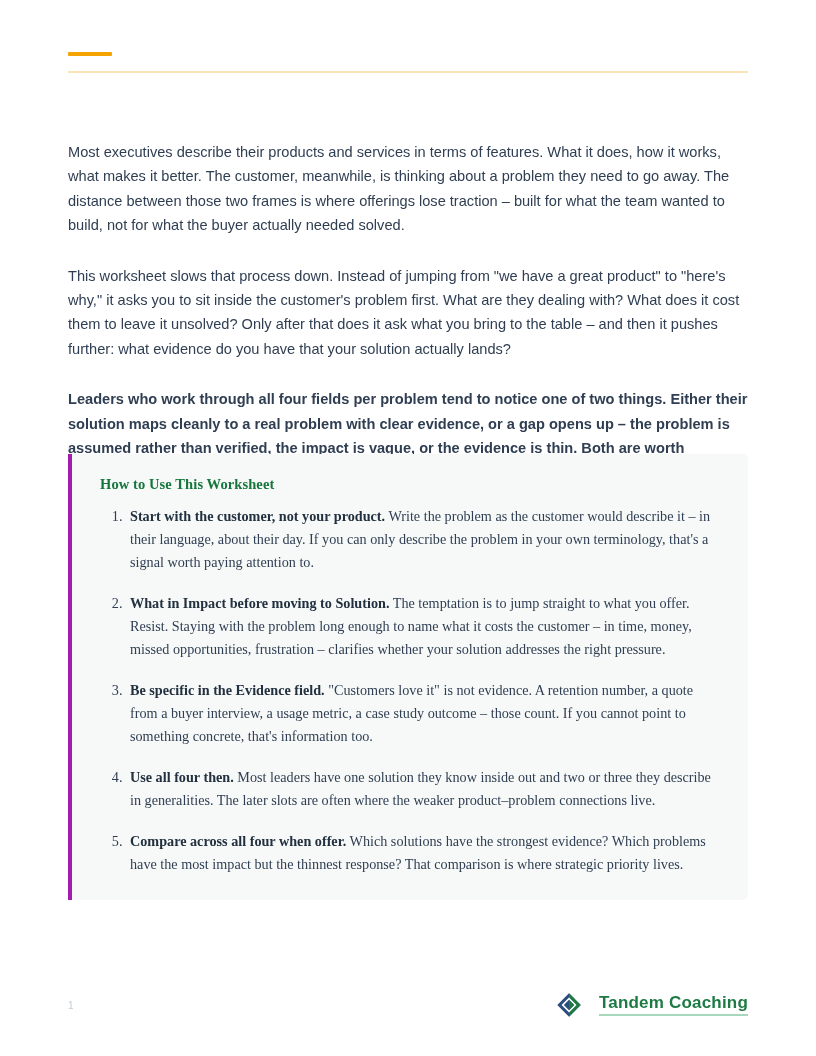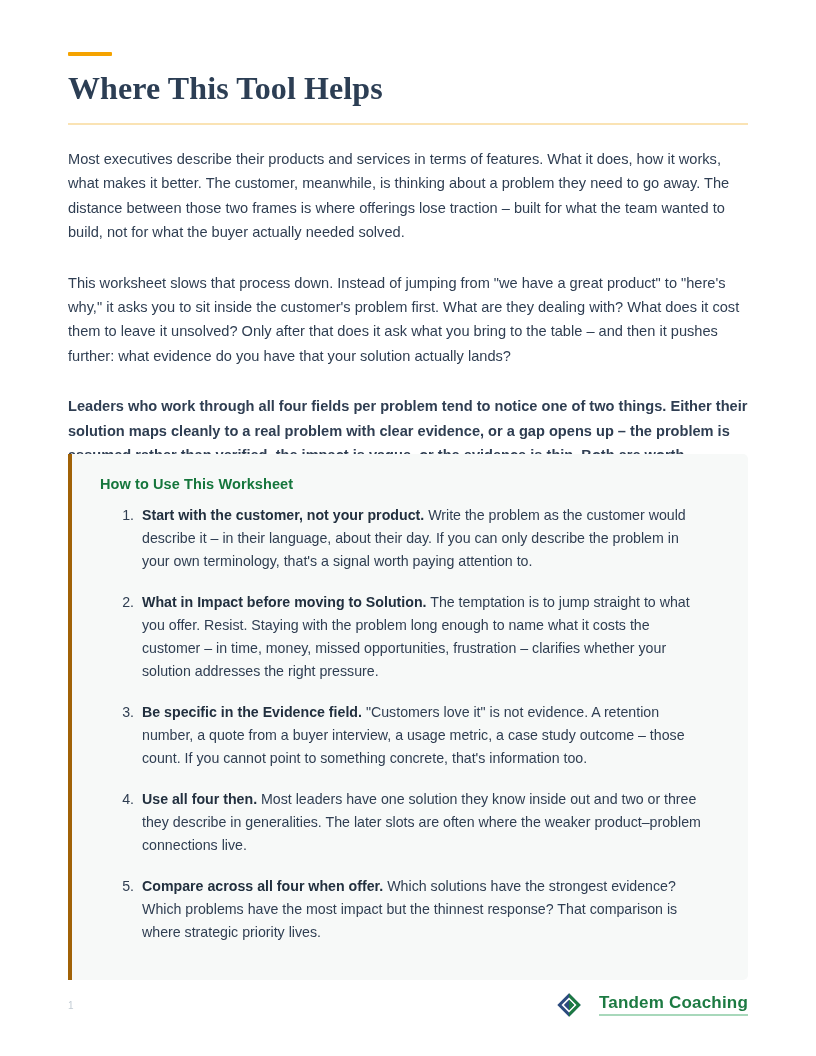--- a/index.html
+++ b/index.html
@@ -51,49 +51,50 @@
   }
 
   
   .content {
     position: absolute;
     left: 68px;
     top: 140px;
     width: 680px;
   }
   .para {
-    margin: 7px 0 26px 0;
+    margin: 0 0 26px 0;
     font-size: 14.6px;
     line-height: 24.4px;
     color: #2f3e52;
     text-align: left;
   }
   .para:last-child { margin-bottom: 0; font-weight: bold; }
 
   
   .callout {
     position: absolute;
     left: 68px;
     top: 454px;
     width: 680px;
     box-sizing: border-box;
     background: #f7f9f8;
-    border-left: 4px solid #a16207;
+    border-left: 4px solid #a21caf;
     border-radius: 0 5px 5px 0;
     padding: 22px 26px 24px 28px;
+    font-family: Liberation Serif, serif;
   }
   .callout-title {
     margin: 0 0 12px 0;
     font-size: 14.5px;
     font-weight: bold;
     color: #15763c;
     letter-spacing: 0.1px;
   }
   .callout-list {
-    margin: 12px;
+    margin: 0;
     padding-left: 26px;
     list-style-position: outside;
   }
   .callout-list li {
     font-size: 14.2px;
     line-height: 23px;
     color: #2f3e52;
     margin-bottom: 18px;
     padding-left: 4px;
   }
@@ -145,21 +146,20 @@
     line-height: 1.1;
   }
 </style>
 </head>
 <body>
 
 <div class="page">
 
   <div class="header">
     <div class="accent-bar"></div>
-    <h1 class="page-title">Where This Tool Helps</h1>
     <div class="title-rule"></div>
   </div>
 
   <div class="content">
     <p class="para">Most executives describe their products and services in terms of features. What it does, how it works, what makes it better. The customer, meanwhile, is thinking about a problem they need to go away. The distance between those two frames is where offerings lose traction – built for what the team wanted to build, not for what the buyer actually needed solved.</p>
     <p class="para">This worksheet slows that process down. Instead of jumping from "we have a great product" to "here's why," it asks you to sit inside the customer's problem first. What are they dealing with? What does it cost them to leave it unsolved? Only after that does it ask what you bring to the table – and then it pushes further: what evidence do you have that your solution actually lands?</p>
     <p class="para">Leaders who work through all four fields per problem tend to notice one of two things. Either their solution maps cleanly to a real problem with clear evidence, or a gap opens up – the problem is assumed rather than verified, the impact is vague, or the evidence is thin. Both are worth knowing.</p>
   </div>
 
   <div class="callout">

